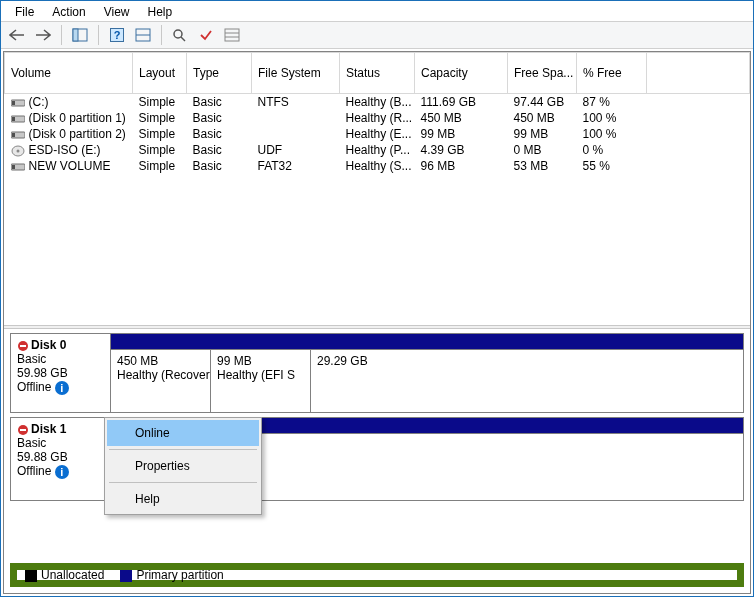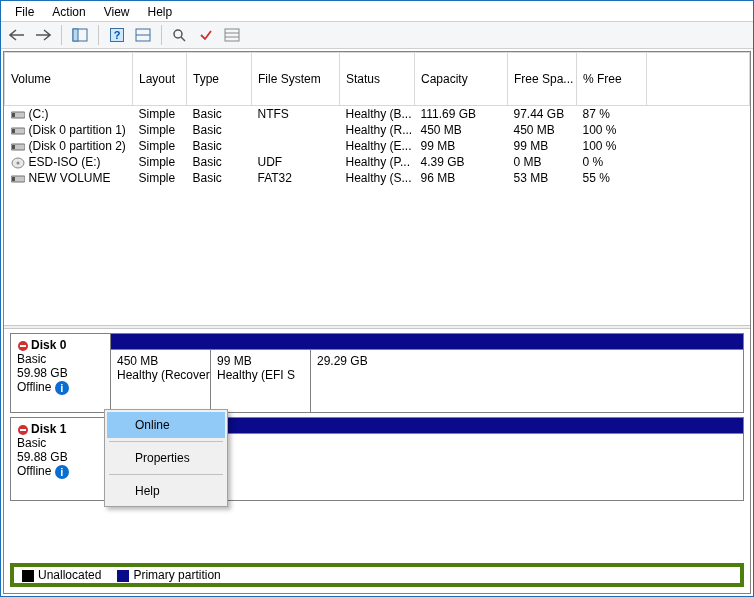--- a/index.html
+++ b/index.html
@@ -12,36 +12,36 @@
   .titlebar .win-btn { width:46px; height:30px; display:flex; align-items:center; justify-content:center; }
   .titlebar .win-btn svg { width:10px; height:10px; }
   .menubar { height:20px; display:flex; align-items:flex-end; padding:0 6px; gap:2px; }
   .menubar .menu-item { padding:2px 8px; }
   .toolbar { height:28px; border-top:1px solid #d0d0d0; border-bottom:1px solid #d0d0d0; background:#f5f6f7; display:flex; align-items:center; padding:0 4px; gap:2px; }
   .toolbar .tb-sep { width:1px; height:20px; background:#c8c8c8; margin:0 4px; }
   .toolbar .tb-btn { width:24px; height:22px; display:flex; align-items:center; justify-content:center; border:1px solid transparent; }
   .content { flex:1; display:flex; flex-direction:column; border:1px solid #828282; margin:2px; }
   .volume-list { flex:1; display:flex; flex-direction:column; overflow:hidden; background:#fff; }
   table.volumes { border-collapse:collapse; width:100%; table-layout:fixed; }
-  table.volumes th { text-align:left; font-weight:normal; padding:19px 6px; border:1px solid #d8d8d8; background:#fff; white-space:nowrap; overflow:hidden; }
+  table.volumes th { text-align:left; font-weight:normal; padding:13px 6px; border:1px solid #d8d8d8; background:#fff; white-space:nowrap; overflow:hidden; }
   table.volumes td { padding:1px 6px; white-space:nowrap; overflow:hidden; }
   table.volumes td.vol-name { display:flex; align-items:center; gap:4px; }
   .splitter { height:4px; background:#f0f0f0; border-top:1px solid #c8c8c8; border-bottom:1px solid #c8c8c8; cursor:row-resize; }
   .disk-map { background:#fff; overflow:hidden; position:relative; }
   .disk-row { display:flex; margin:4px 6px; border:1px solid #808080; height:80px; }
   .disk-header { width:100px; border-right:1px solid #808080; padding:4px 6px; background:#fff; position:relative; }
   .disk-header .t { font-weight:bold;text-align:center; }
   .disk-header .info-icon { display:inline-block; width:14px; height:14px; border-radius:50%; background:#0a6ed1; color:#fff; font-weight:bold; text-align:center; line-height:14px; font-size:11px; vertical-align:middle; }
   .disk-header .red-icon { display:inline-block; width:12px; height:12px; vertical-align:middle; margin-right:2px; }
   .disk-body { flex:1; display:flex; flex-direction:column; }
   .disk-bar { height:16px; background:#0a0a8a; border-bottom:1px solid #808080; }
   .parts { flex:1; display:flex; }
   .part { border-right:1px solid #808080; padding:4px 6px; overflow:hidden; white-space:nowrap; }
   .part:last-child { border-right:none; }
-  .legend { height:24px; border:4px solid #4d7c0f; margin:4px 6px 6px 6px; display:flex; align-items:center; gap:16px; padding:0 8px; }
+  .legend { height:24px; border:7px solid #4d7c0f; margin:4px 6px 6px 6px; display:flex; align-items:center; gap:16px; padding:0 8px; }
   .legend .sw { width:12px; height:12px; display:inline-block; margin-right:4px; vertical-align:middle; }
   .legend .sw.black { background:#000; }
   .legend .sw.blue { background:#0a0a8a; }
   .context-menu { position:absolute; background:#f0f0f0; border:1px solid #a0a0a0; box-shadow:3px 3px 4px rgba(0,0,0,0.25); padding:2px; z-index:10; }
   .context-menu .cm-item { padding:6px 28px 6px 28px; white-space:nowrap; }
   .context-menu .cm-item.highlight { background:#91c9f7; }
   .context-menu .cm-sep { height:1px; background:#c0c0c0; margin:3px 2px; }
   .vol-icon { width:14px; height:10px; display:inline-block; }
 </style>
 </head>
@@ -269,21 +269,21 @@
           <div><span>Offline</span> <span class="info-icon">i</span></div>
         </div>
         <div class="disk-body">
           <div class="disk-bar"></div>
           <div class="parts">
               <div class="part" style="flex:1"></div>
             </div>
         </div>
       </div>
 
-      <div class="context-menu" style="left:100px; top:80px; width:124px;">
+      <div class="context-menu" style="left:100px; top:88px; width:158px;">
         <div class="cm-item highlight">Online</div>
         <div class="cm-sep"></div>
         <div class="cm-item">Properties</div>
         <div class="cm-sep"></div>
         <div class="cm-item">Help</div>
       </div>
     </div>
 
     <div class="legend">
       <span><span class="sw black"></span><span>Unallocated</span></span>

